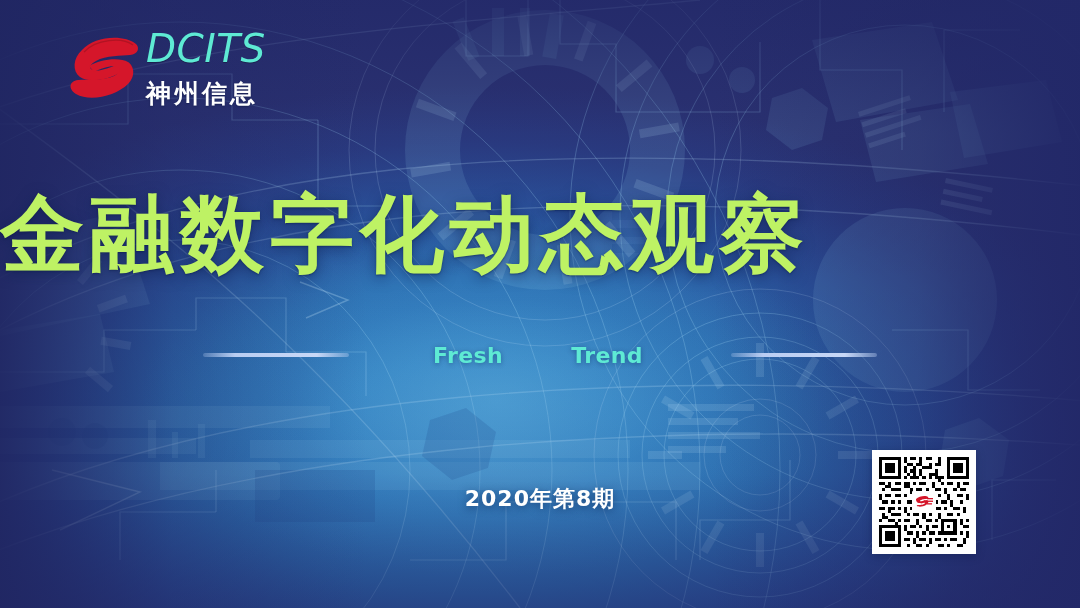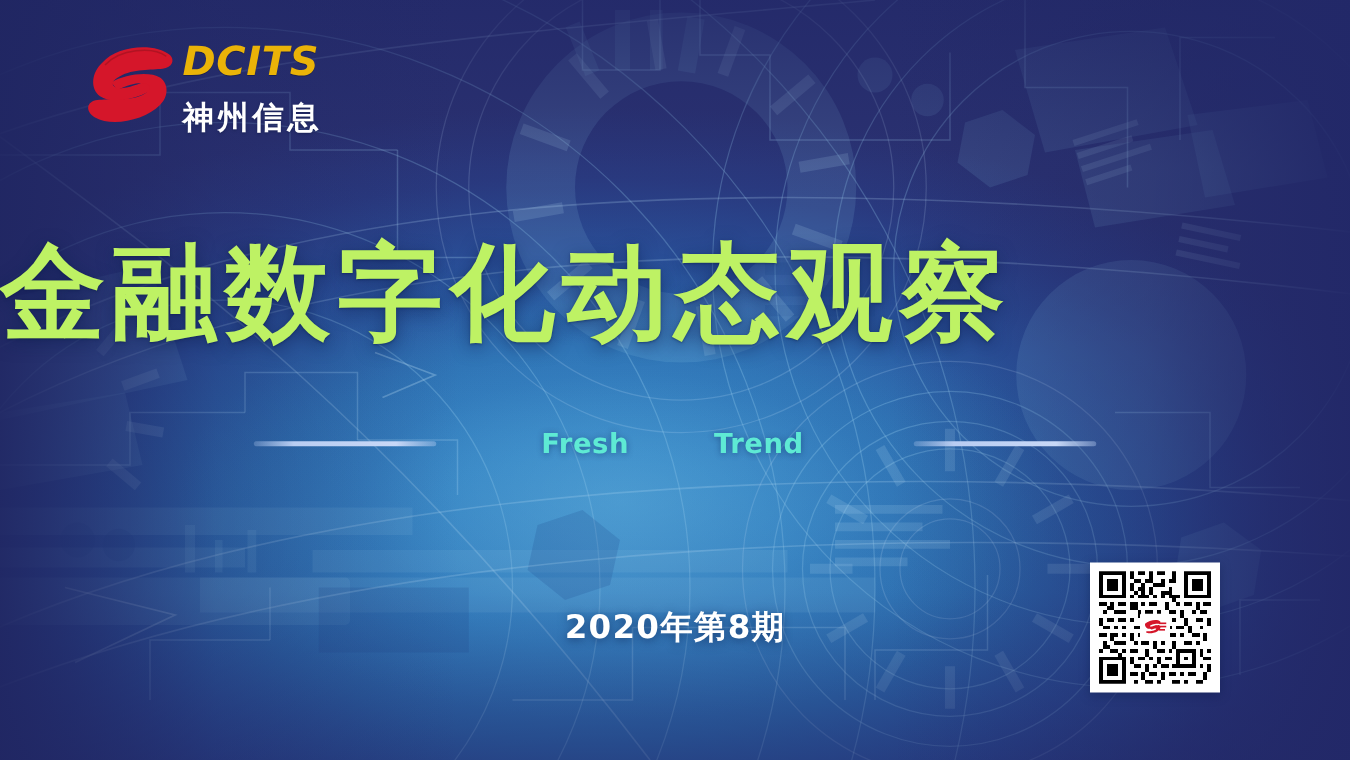--- a/index.html
+++ b/index.html
@@ -63,24 +63,24 @@
   }
   .logo-text {
     position: absolute;
     left: 80px;
     top: 2px;
     width: 130px;
   }
   .logo-en {
     font-family: "DejaVu Sans", sans-serif;
     font-style: italic;
-    font-weight: 700;
-    font-size: 32px;
+    font-weight: 400;
+    font-size: 39px;
     letter-spacing: 0.5px;
-    color: #eab308;
+    color: #5eead4;
     line-height: 34px;
     text-shadow: 0 1px 0 rgba(0,0,0,0.25);
   }
   .logo-cn {
     font-family: "DejaVu Sans", sans-serif;
     font-weight: 700;
     font-size: 25px;
     letter-spacing: 3px;
     color: #ffffff;
     line-height: 30px;
@@ -138,21 +138,21 @@
 
   
   .issue {
     position: absolute;
     left: 0;
     right: 0;
     top: 484px;
     text-align: center;
     font-family: "DejaVu Sans", sans-serif;
     font-weight: 700;
-    font-size: 26px;
+    font-size: 22px;
     letter-spacing: 1px;
     color: #ffffff;
     text-shadow: 0 2px 8px rgba(12,35,85,0.6);
   }
 
   
   .qr-wrap {
     position: absolute;
     left: 872px;
     top: 450px;

